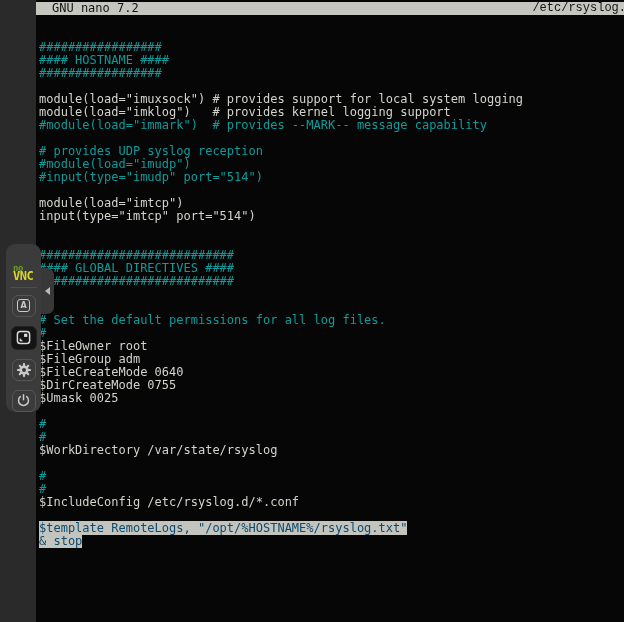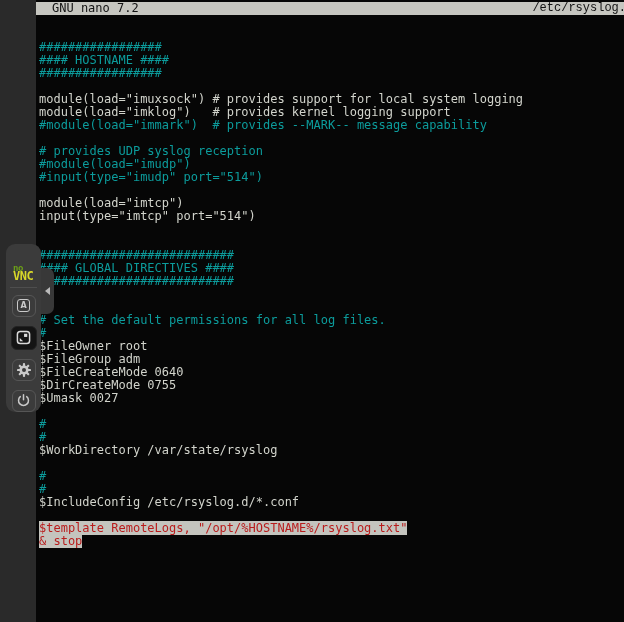--- a/index.html
+++ b/index.html
@@ -8,21 +8,21 @@
   
   .terminal{position:absolute;left:36px;top:0;width:594px;height:622px;background:#060606;padding-top:2px;box-sizing:border-box;}
   .titlebar{height:13px;background:#c6c6c0;color:#121212;font:12px/13px "DejaVu Sans Mono",monospace;display:flex;justify-content:space-between;white-space:pre;overflow:hidden;}
   .titlebar .tl{padding-left:16px;}
   .titlebar .tr{padding-right:4px;font-family:Liberation Mono, monospace;}
   .editor{font:12px/13px "DejaVu Sans Mono",monospace;padding-left:3px;}
   .line{height:13px;white-space:pre;}
   .line .seg{display:inline;}
   .line.comment .seg{color:#0c9c9c;}
   .line.normal .seg{color:#d2d4cc;}
-  .line.selected .seg{background:#c4c4be;color:#b91c1c;}
+  .line.selected .seg{background:#c4c4be;color:#0c4a6e;}
   .line.blank .seg{color:transparent;}
 
   
   .control-bar{position:absolute;left:6px;top:244px;width:35px;height:168px;background:#3b3b3b;border-radius:9px;display:flex;flex-direction:column;align-items:center;box-sizing:border-box;padding-top:3px;gap:9px;}
   .logo{font:bold 9px/8px "DejaVu Sans Mono",monospace;letter-spacing:-0.5px;text-align:left;width:21px;margin-top:17px;}
   .logo .no{color:#6b9e18;display:block;}
   .logo .vnc{color:#d8d829;display:block;font-size:12px;}
   .bar-divider{width:27px;height:1px;background:#4e4e4e;margin:-2px 0;}
   .btn{width:24px;height:24px;border:1px solid #565656;border-radius:6px;background:transparent;display:flex;align-items:center;justify-content:center;padding:0;box-sizing:border-box;}
   .btn.active{width:26px;height:26px;background:#141414;border-color:#222;}
@@ -65,21 +65,21 @@
         <div class="line comment"><span class="seg">#### GLOBAL DIRECTIVES ####</span></div>
         <div class="line comment"><span class="seg">###########################</span></div>
         <div class="line blank"><span class="seg"> </span></div>
         <div class="line comment"><span class="seg">#</span></div>
         <div class="line comment"><span class="seg"># Set the default permissions for all log files.</span></div>
         <div class="line comment"><span class="seg">#</span></div>
         <div class="line normal"><span class="seg">$FileOwner root</span></div>
         <div class="line normal"><span class="seg">$FileGroup adm</span></div>
         <div class="line normal"><span class="seg">$FileCreateMode 0640</span></div>
         <div class="line normal"><span class="seg">$DirCreateMode 0755</span></div>
-        <div class="line normal"><span class="seg">$Umask 0027</span></div>
+        <div class="line normal"><span class="seg">$Umask 0025</span></div>
         <div class="line blank"><span class="seg"> </span></div>
         <div class="line comment"><span class="seg">#</span></div>
         <div class="line comment"><span class="seg">#</span></div>
         <div class="line normal"><span class="seg">$WorkDirectory /var/state/rsyslog</span></div>
         <div class="line blank"><span class="seg"> </span></div>
         <div class="line comment"><span class="seg">#</span></div>
         <div class="line comment"><span class="seg">#</span></div>
         <div class="line normal"><span class="seg">$IncludeConfig /etc/rsyslog.d/*.conf</span></div>
         <div class="line blank"><span class="seg"> </span></div>
         <div class="line selected"><span class="seg">$template RemoteLogs, "/opt/%HOSTNAME%/rsyslog.txt"</span></div>

